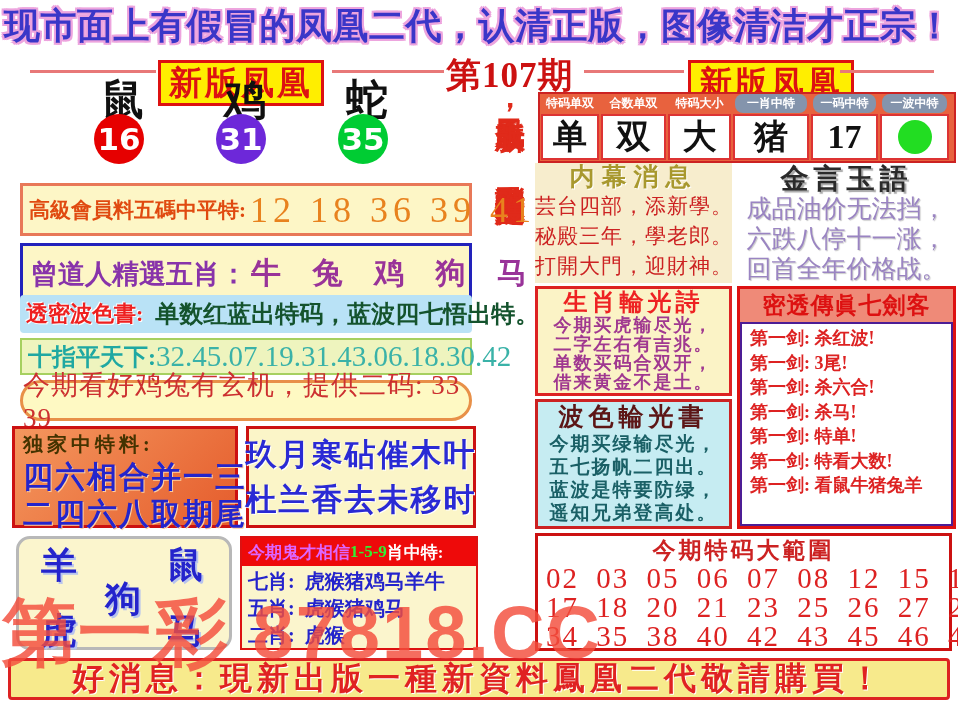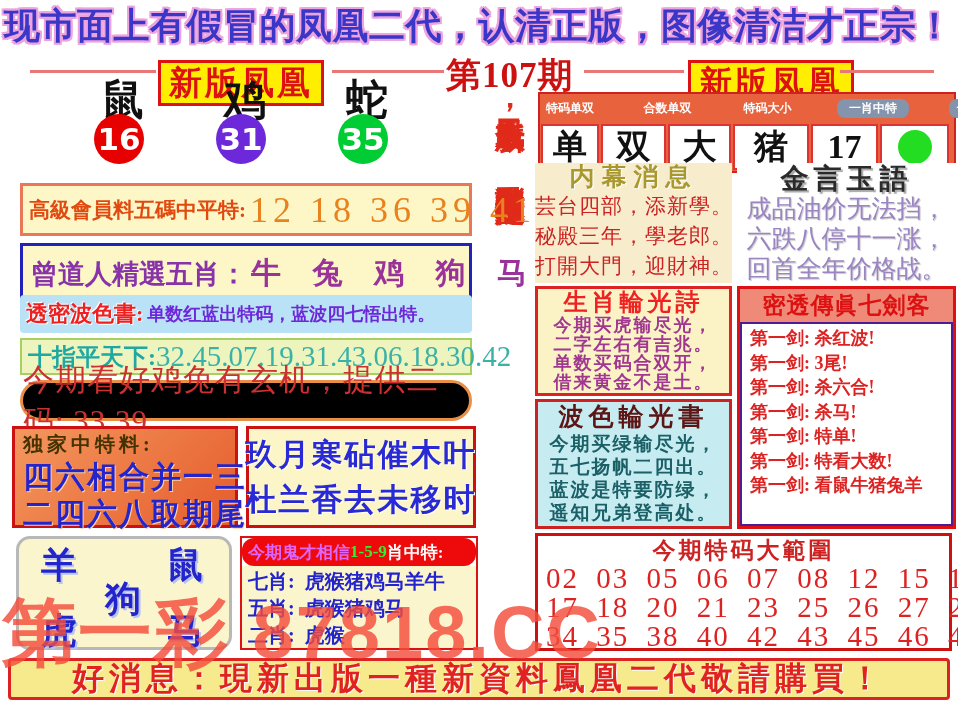--- a/index.html
+++ b/index.html
@@ -16,21 +16,21 @@
     color:#dd1111;font-weight:bold;font-size:33px;display:flex;align-items:center;
     justify-content:center;padding:0 8px;letter-spacing:3px;}
   .issue{position:absolute;left:446px;top:52px;font-size:35px;font-weight:bold;color:#cc1111;letter-spacing:1px;}
   
   .zodiac-char{position:absolute;top:72px;width:54px;text-align:center;font-size:42px;font-weight:bold;color:#101010;}
   .ball{position:absolute;top:114px;width:50px;height:50px;border-radius:50%;color:#fff;
     font-size:31px;font-weight:bold;display:flex;align-items:center;justify-content:center;
     font-family:"DejaVu Sans",sans-serif;}
   
   .result-table{position:absolute;left:538px;top:92px;width:414px;border:2px solid #cc2222;background:#e8623e;}
-  .rt-head{display:grid;grid-template-columns:60px 67px 65px 78px 69px 71px;align-items:center;height:29px;gap:34px;}
+  .rt-head{display:grid;grid-template-columns:60px 67px 65px 78px 69px 71px;align-items:center;height:19px;}
   .rt-head span{color:#fff;font-size:12px;font-weight:bold;text-align:center;
     font-family:"Liberation Sans",sans-serif;white-space:nowrap;}
   .rt-head .chip{background:#8494ac;border-radius:8px;margin:0 3px;padding:1px 0;}
   .rt-body{display:grid;grid-template-columns:60px 67px 65px 78px 69px 71px;background:#e8623e;}
   .rt-cell{height:42px;background:#fff;border:2px solid #dd3333;margin:1px;display:flex;
     align-items:center;justify-content:center;font-size:34px;font-weight:bold;color:#111;}
   .wave-dot{width:34px;height:34px;border-radius:50%;}
   
   .vbanner{position:absolute;left:484px;top:94px;height:558px;width:52px;
     writing-mode:vertical-rl;text-orientation:upright;font-size:30px;font-weight:bold;
@@ -42,44 +42,44 @@
   .vip-label{font-size:21px;font-weight:bold;color:#e04a10;white-space:nowrap;}
   .vip-nums{font-size:36px;color:#e8821e;letter-spacing:5px;margin-left:4px;white-space:nowrap;}
   .five{top:243px;height:61px;border:3px solid #2222bb;background:#fdf6c6;display:flex;
     align-items:center;padding:0 8px;}
   .five-label{font-size:27px;font-weight:bold;color:#8833aa;white-space:nowrap;}
   .five-value{font-size:30px;font-weight:bold;color:#993399;letter-spacing:12px;margin-left:4px;white-space:nowrap;}
   .waveb{top:295px;height:38px;background:#b9e2f6;border-radius:4px;display:flex;
     align-items:center;padding:0 6px;}
   .waveb-label{font-size:22px;font-weight:bold;color:#ee2020;white-space:nowrap;
     text-shadow:1px 1px 0 #fff,-1px -1px 0 #fff;}
-  .waveb-value{font-size:18px;font-weight:bold;color:#6d28d9;margin-left:4px;white-space:nowrap;}
+  .waveb-value{font-size:24px;font-weight:bold;color:#14532d;margin-left:12px;white-space:nowrap;}
   .ten{top:338px;height:37px;background:#eef4be;border:2px solid #a6d060;display:flex;
     align-items:center;padding:0 6px;}
   .ten-label{font-size:24px;font-weight:bold;color:#1fa8a2;white-space:nowrap;}
   .ten-value{font-size:29px;color:#3ab2a8;white-space:nowrap;}
-  .twocodes{top:380px;height:41px;background:#000000;border:3px solid #e89048;border-radius:22px;
-    display:flex;align-items:center;justify-content:center;font-size:31px;color:#cc3030;letter-spacing:1px;}
+  .twocodes{top:380px;height:41px;background:#fef9c3;border:3px solid #e89048;border-radius:22px;
+    display:flex;align-items:center;justify-content:center;font-size:27px;color:#cc3030;letter-spacing:1px;}
   .exclusive{position:absolute;left:12px;top:426px;width:226px;height:102px;box-sizing:border-box;
     border:3px solid #cc1111;background:linear-gradient(135deg,#f4975e,#e55c2c);padding:2px 8px;}
   .ex-title{font-size:20px;font-weight:bold;color:#443300;letter-spacing:4px;}
   .ex-line{font-size:30px;font-weight:bold;color:#2424cc;letter-spacing:2px;line-height:37px;
     text-shadow:1px 1px 0 #ffd0a0;white-space:nowrap;}
   .poembox{position:absolute;left:246px;top:426px;width:230px;height:102px;box-sizing:border-box;
     border:3px solid #cc1111;background:#fbf5c8;display:flex;flex-direction:column;
     align-items:center;justify-content:center;}
   .poem-line{font-size:31px;font-weight:bold;color:#2a2ad4;letter-spacing:2px;line-height:45px;
     text-shadow:1px 1px 0 #fff;white-space:nowrap;}
   .zgrid{position:absolute;left:16px;top:536px;width:216px;height:114px;box-sizing:border-box;
     border:3px solid #b8b8b8;border-radius:14px;background:#fbf5cd;}
   .zg-char{position:absolute;font-size:36px;font-weight:bold;color:#2424cc;text-shadow:2px 2px 0 #b8c4ee;}
   .ghost{position:absolute;left:240px;top:536px;width:238px;height:114px;box-sizing:border-box;
     border:2px solid #dd1111;}
   .g-head{height:28px;background:#ee0a0a;display:flex;align-items:center;padding-left:6px;
-    font-size:17px;font-weight:bold;white-space:nowrap;border-radius:12px;}
+    font-size:17px;font-weight:bold;white-space:nowrap;}
   .g-prefix{color:#dd66ff;}.g-nums{color:#33ee33;}.g-suffix{color:#ffffff;}
   .g-body{background:#fbf5cd;height:82px;padding:2px 6px;box-sizing:border-box;}
   .g-row{font-size:20px;font-weight:bold;color:#2424cc;line-height:27px;display:flex;gap:10px;white-space:nowrap;}
   
   .insider{position:absolute;left:535px;top:163px;width:197px;height:120px;background:#f7edcd;
     text-align:center;box-sizing:border-box;}
   .ins-title{font-size:25px;font-weight:bold;color:#a8982e;letter-spacing:7px;
     text-shadow:1px 1px 0 #fff;line-height:28px;}
   .ins-line{font-size:21px;color:#cc2222;line-height:30px;letter-spacing:1px;white-space:nowrap;}
   .golden{position:absolute;left:737px;top:163px;width:219px;height:120px;background:#ffffff;

